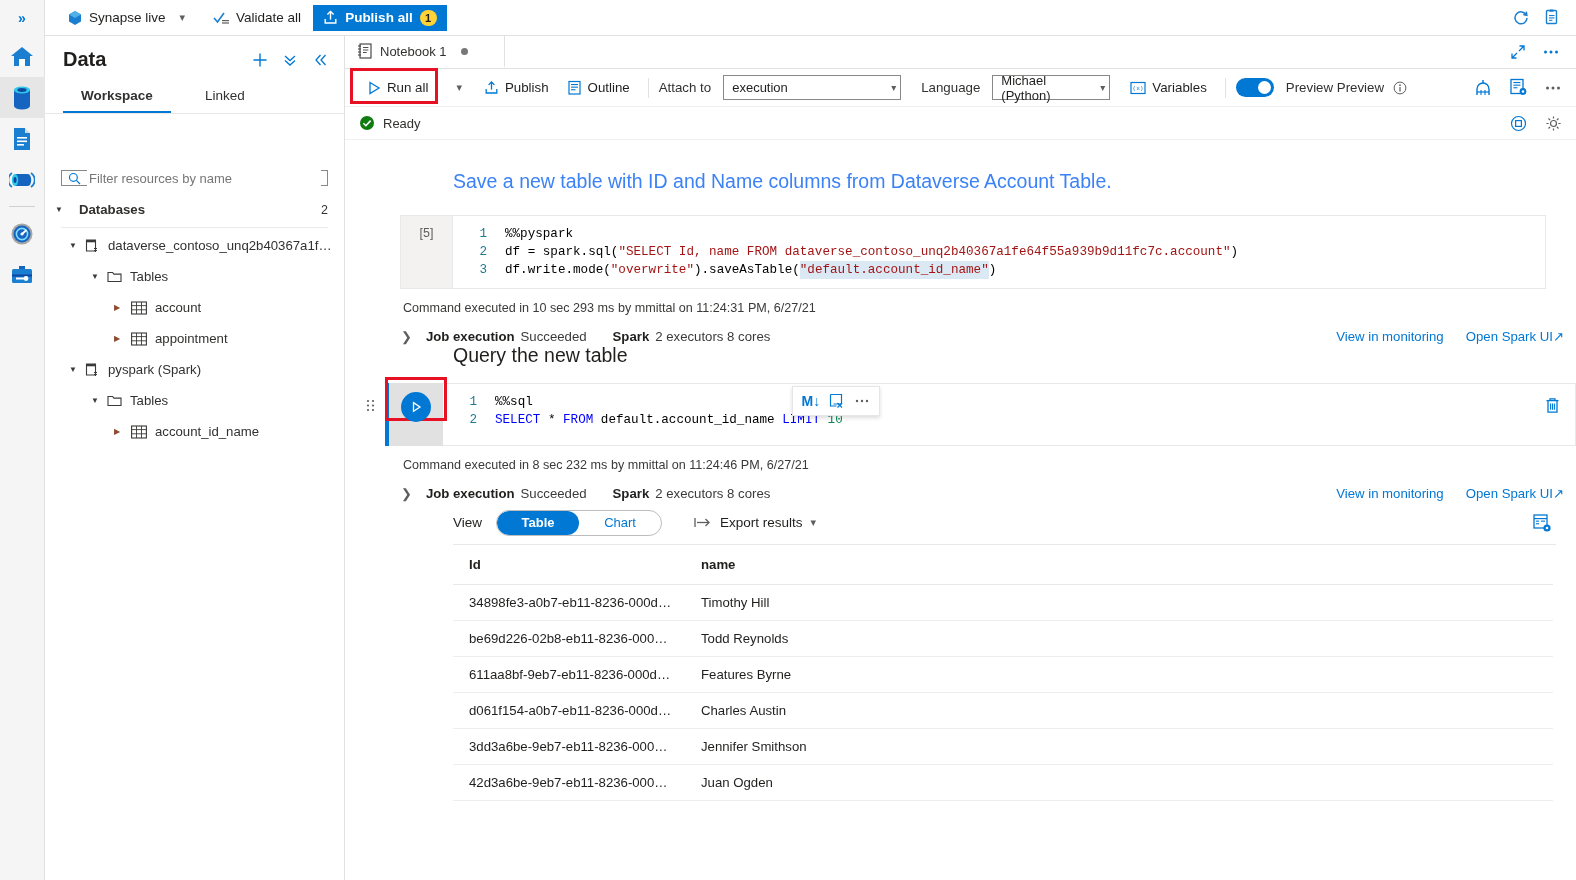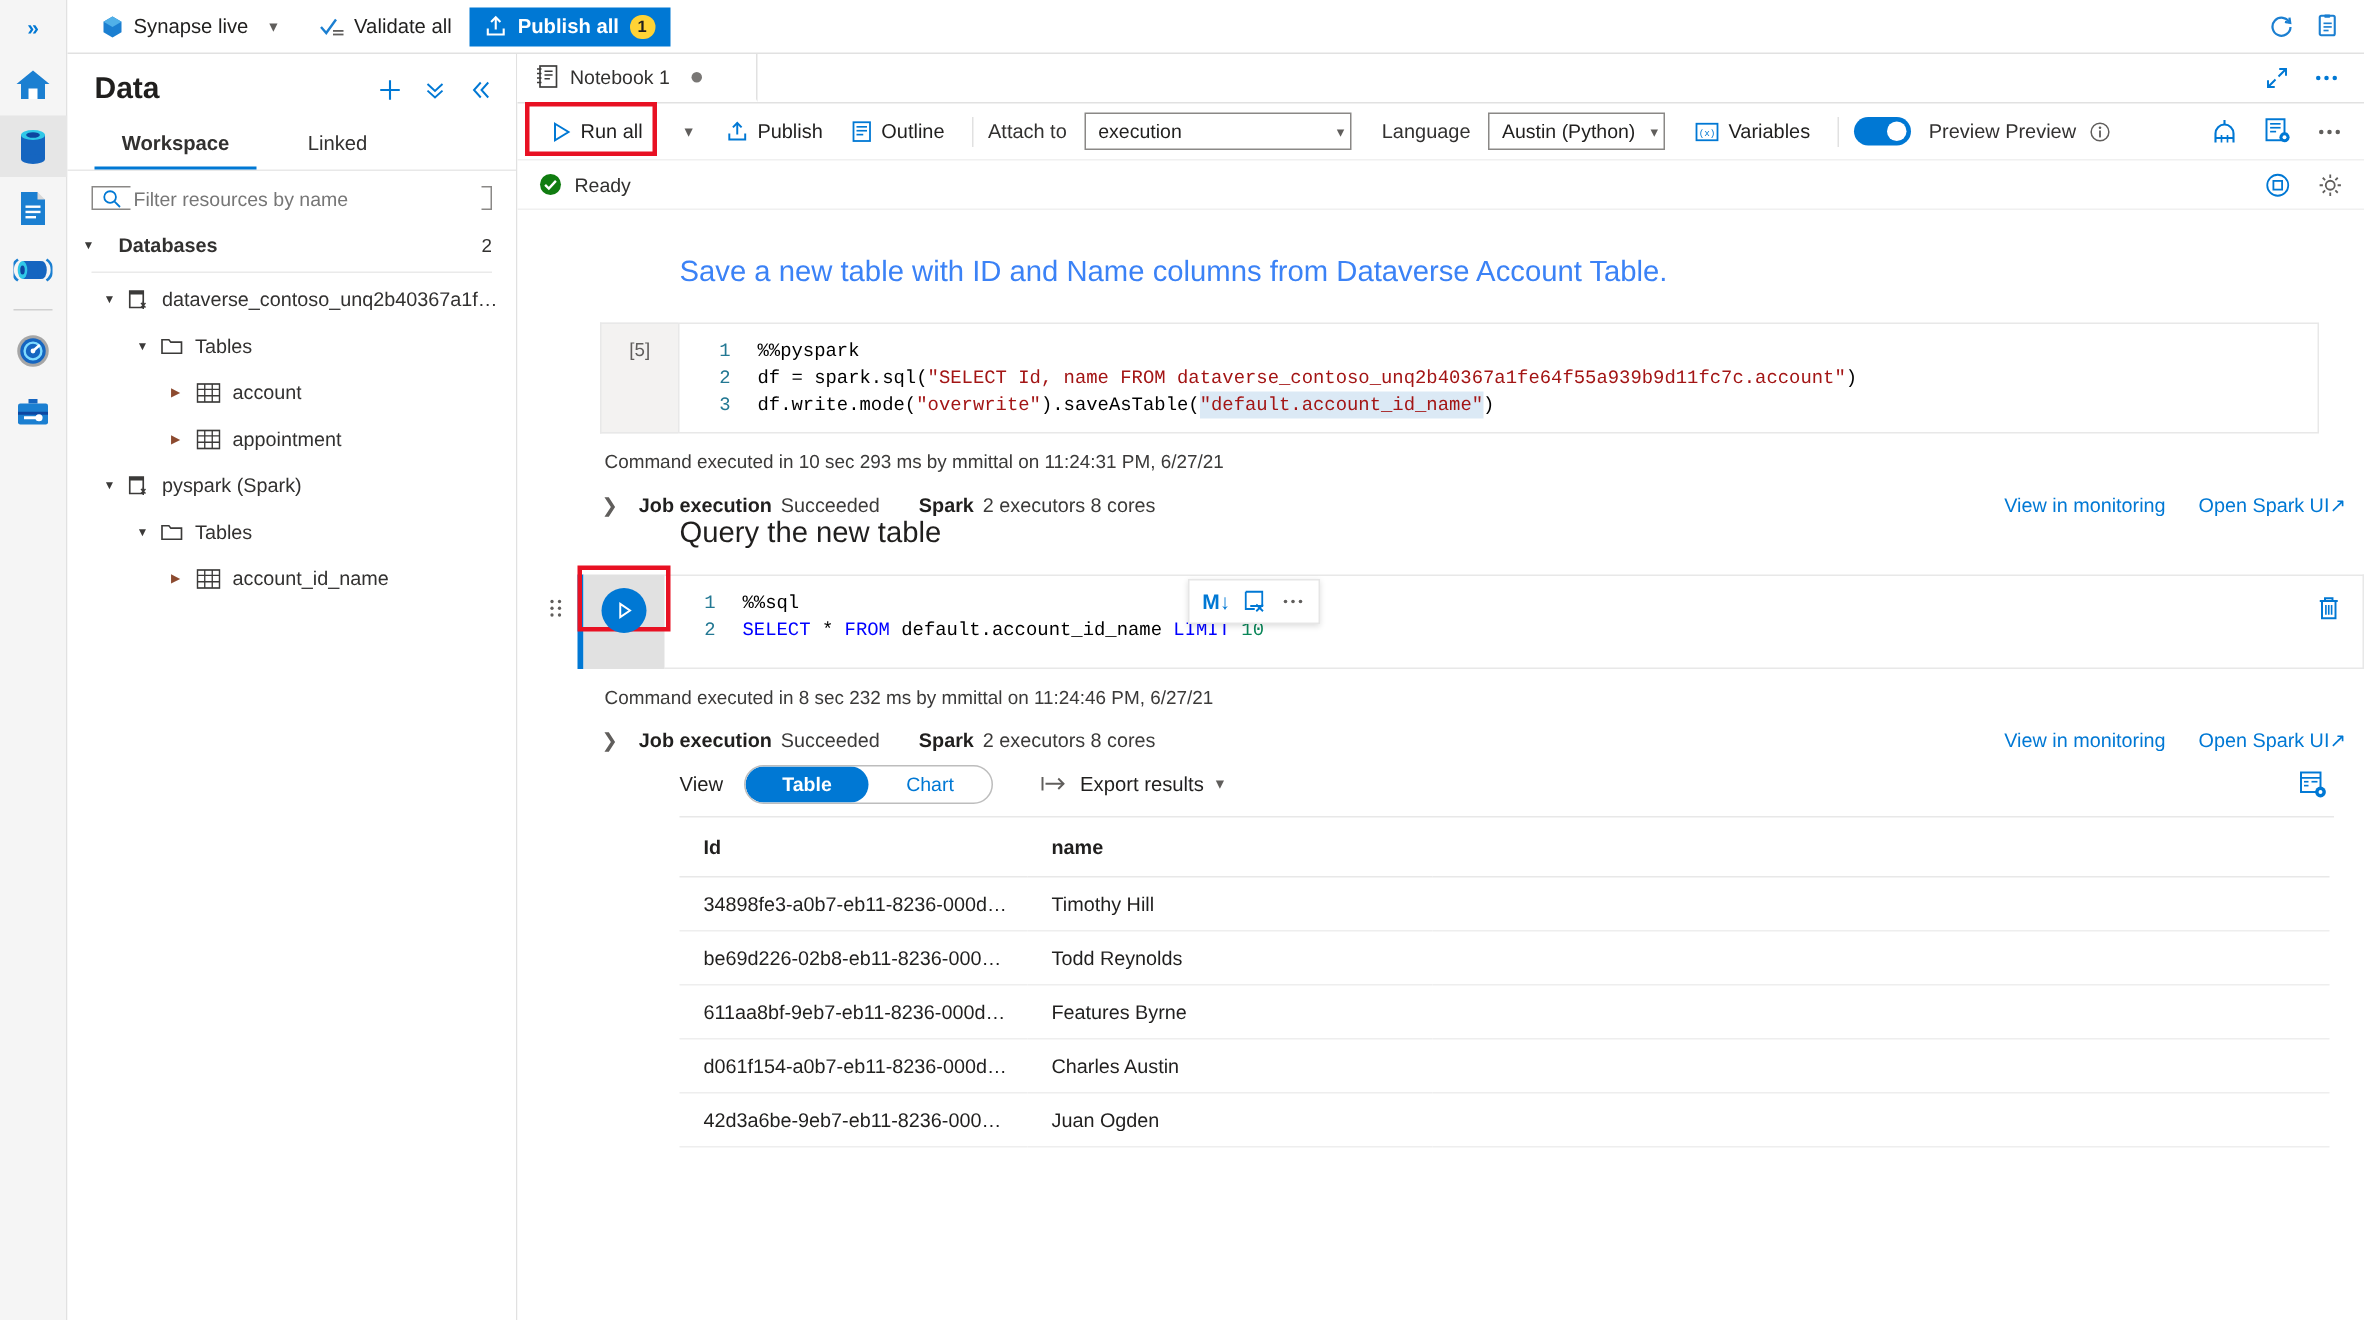--- a/index.html
+++ b/index.html
@@ -59,21 +59,21 @@
   #dp-title { font-size: 20px; font-weight: 600; color:#201f1e; }
   #dp-head-icons { margin-left:auto; display:flex; align-items:center; gap:14px; }
   #dp-tabs { display:flex; padding: 4px 18px 0 18px; border-bottom:1px solid #e8e8e8;
              position:relative; }
   .dp-tab { font-size:13.5px; padding: 7px 2px 8px 2px; cursor:pointer;
             color:#323130; width:108px; text-align:center; }
   .dp-tab.sel { font-weight: 600; border-bottom: 2.5px solid #0078d4; }
   #filter-wrap { padding: 10px 16px 0 16px; }
   #filter-box {
     display:flex; align-items:center; gap:6px; border:1px solid #8a8886;
-    height: 16px; padding: 0 6px; background:#fff;
+    height: 16px; padding: 0 6px; background:#fff;margin-top:46px;
   }
   #filter-box input {
     border:none; outline:none; font-size:13px; width:100%;
     font-family:"Liberation Sans", sans-serif; color:#323130;
   }
   #filter-box input::placeholder { color:#767676; }
 
   .tree { padding-top: 8px; font-size: 13.2px; }
   .tree-row { display:flex; align-items:center; height:31px; cursor:pointer;
               position:relative; }
@@ -545,21 +545,21 @@
     <div class="vsep"></div>
 
     <span style="font-size:13.3px; padding-right:10px;">Attach to</span>
     <div class="combo" style="width:178px">
       <span class="cv">execution</span>
       <span class="cc">▾</span>
     </div>
 
     <span style="font-size:13.3px; padding: 0 10px 0 18px;">Language</span>
     <div class="combo" style="width:118px">
-      <span class="cv">Austin (Python)</span>
+      <span class="cv">Michael (Python)</span>
       <span class="cc" style="padding-left:2px">▾</span>
     </div>
 
     <div class="nbt" style="margin-left:10px">
       <span>
         <svg width="16" height="14" viewBox="0 0 16 14">
           <rect x="1" y="1.5" width="14" height="11" fill="none" stroke="#0078d4" stroke-width="1.2"></rect>
           <text x="8" y="9.4" font-size="6.2" fill="#0078d4" text-anchor="middle" font-family="Liberation Mono, monospace">(x)</text>
         </svg>
       </span>
@@ -820,20 +820,25 @@
             <td class="c1">611aa8bf-9eb7-eb11-8236-000d…</td>
             <td class="c2">Features Byrne</td>
             <td class="tbl-rest"></td>
           </tr>
           <tr>
             <td class="c1">d061f154-a0b7-eb11-8236-000d…</td>
             <td class="c2">Charles Austin</td>
             <td class="tbl-rest"></td>
           </tr>
           <tr>
+            <td class="c1">3dd3a6be-9eb7-eb11-8236-000…</td>
+            <td class="c2">Jennifer Smithson</td>
+            <td class="tbl-rest"></td>
+          </tr>
+          <tr>
             <td class="c1">42d3a6be-9eb7-eb11-8236-000…</td>
             <td class="c2">Juan Ogden</td>
             <td class="tbl-rest"></td>
           </tr>
         </tbody>
       </table>
     </div>
 
   </div>
 </div>

